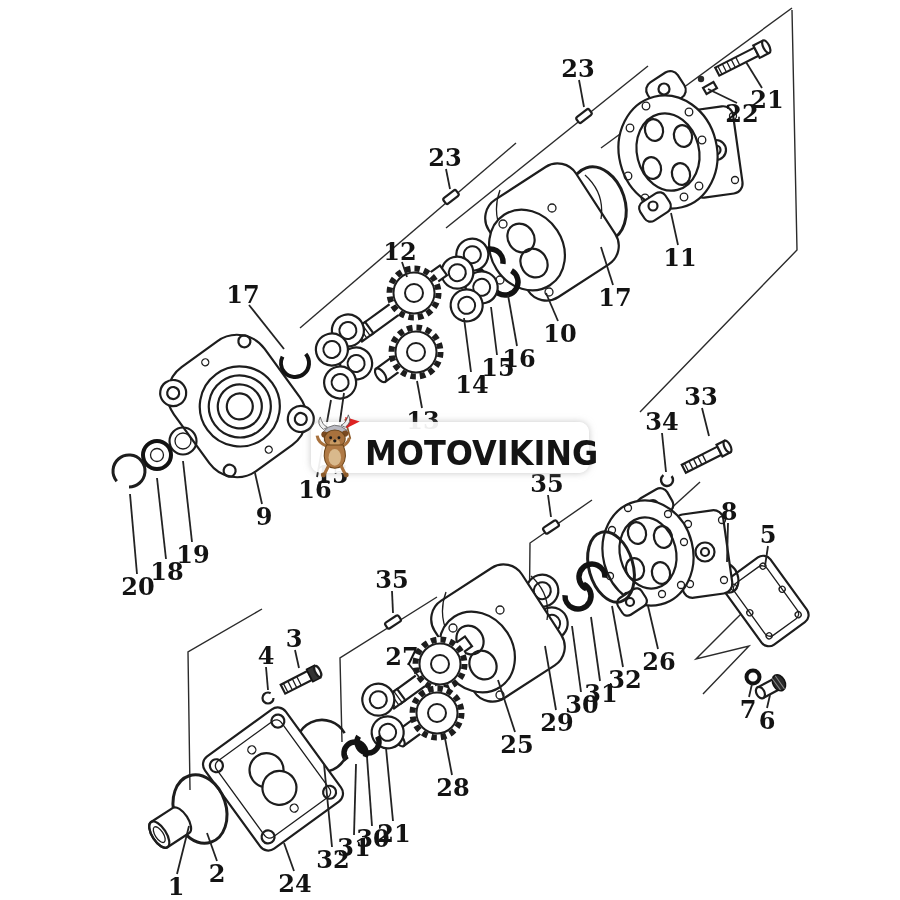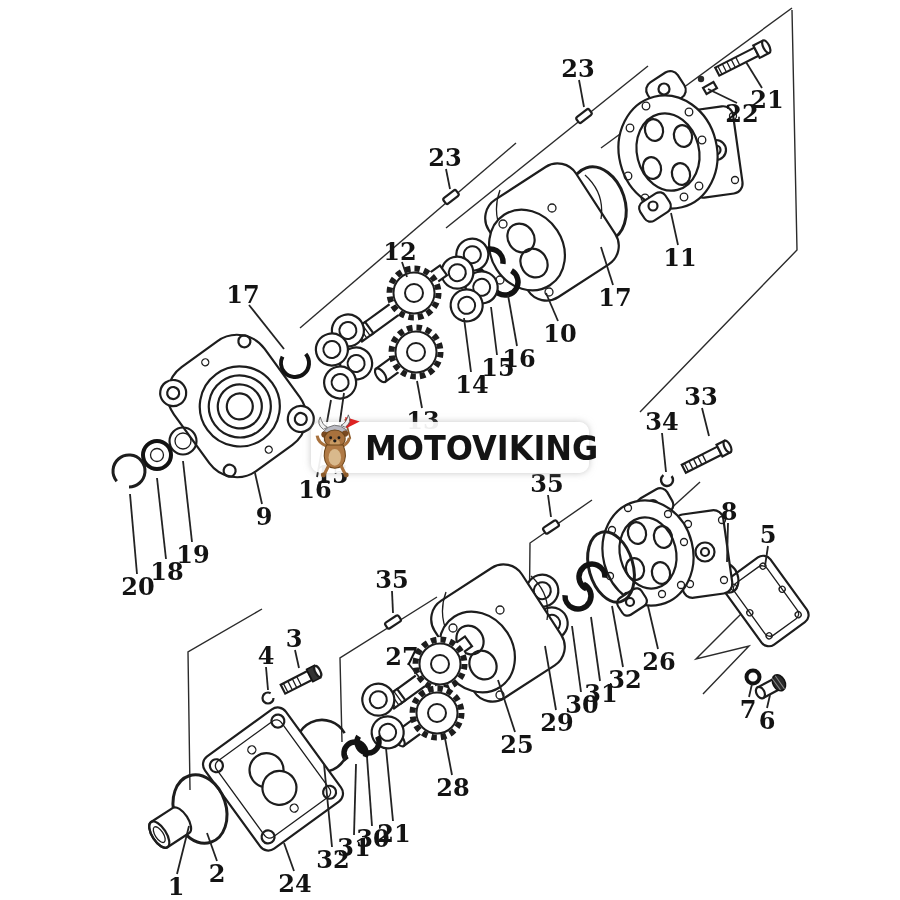--- a/index.html
+++ b/index.html
@@ -13,21 +13,21 @@
   .thin{fill:none;stroke:#1d1d1d;stroke-width:1.3;}
   .blk{fill:none;stroke:#121212;stroke-width:5.5;}
   .blk2{fill:none;stroke:#121212;stroke-width:4;}
   .ring3{fill:none;stroke:#1d1d1d;stroke-width:3;}
   .dk{fill:#2a2a2a;stroke:none;}
   .callout{font:bold 24px "DejaVu Serif",serif;fill:#131313;text-anchor:middle;dominant-baseline:central;}
   .leader{fill:none;stroke:#232323;stroke-width:1.8;}
   
   .watermark{position:absolute;left:311px;top:422px;width:278px;height:51px;
              background:rgba(255,255,255,.93);border-radius:10px;
-             box-shadow:0 0 7px rgba(160,160,160,.6);display:flex;align-items:center;z-index:5;}
+             box-shadow:0 0 7px rgba(160,160,160,.6);display:flex;align-items:flex-end;z-index:5;}
   .wm-text{font-family:"DejaVu Sans",sans-serif;font-weight:bold;font-size:34px;color:#141414;
            margin-left:54px;letter-spacing:0px;transform:scaleX(.94);transform-origin:left center;white-space:nowrap;}
   .wm-dog{position:absolute;left:2px;top:-8px;width:54px;height:64px;}
 </style>
 </head>
 <body>
 
 <div class="stage">
 <svg class="art" id="art" width="900" height="900" viewBox="0 0 900 900">
   <defs>

